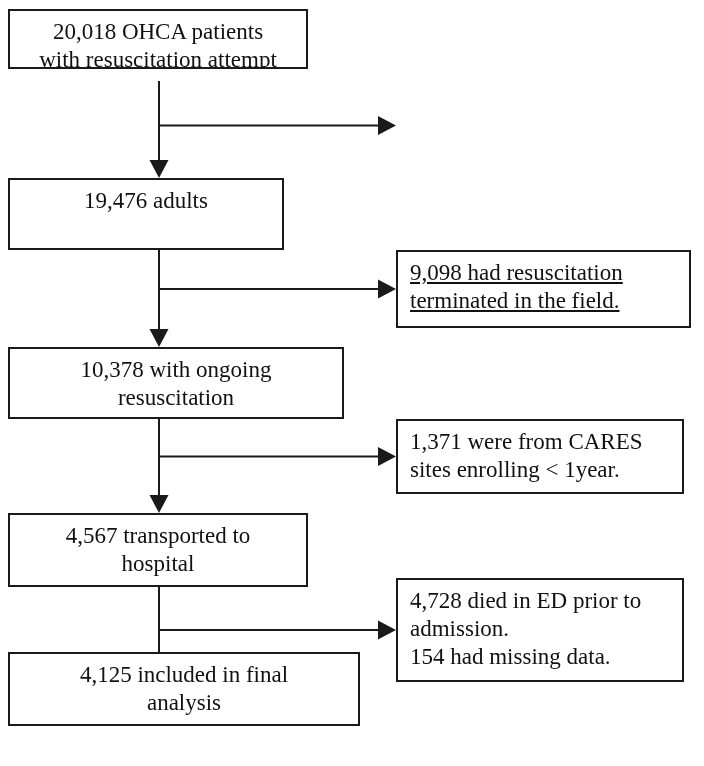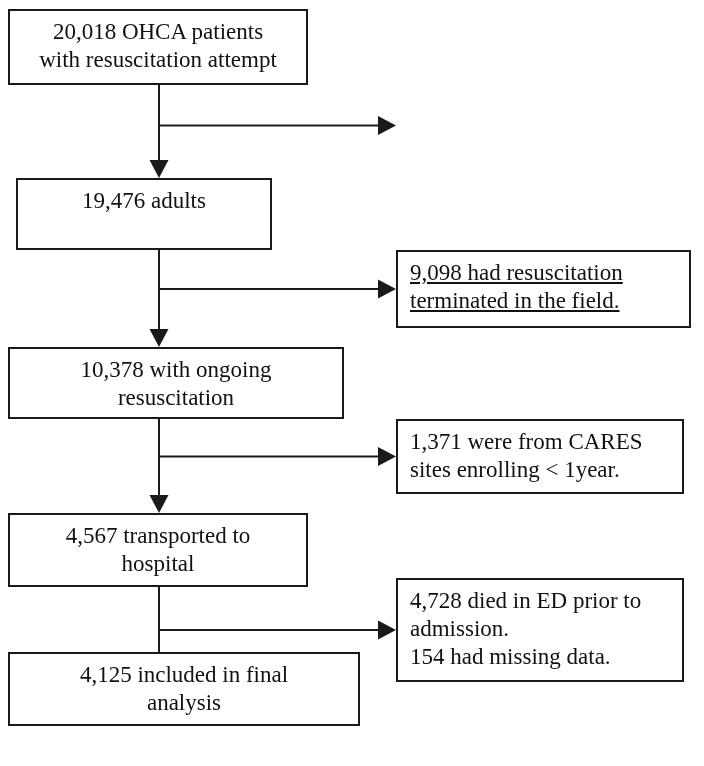--- a/index.html
+++ b/index.html
@@ -35,22 +35,22 @@
   }
   .box.main {
     text-align: center;
     padding: 7px 10px;
   }
   .box.exclusion {
     text-align: left;
     padding: 7px 10px 7px 12px;
   }
   
-  .mb0 { left: 8px;   top: 9px;   width: 300px; height: 76px;  }
-  .mb1 { left: 16px;   top: 178px; width: 256px; height: 72px;  }
+  .mb0 { left: 8px;   top: 9px;   width: 300px; height: 60px;  }
+  .mb1 { left: 8px;   top: 178px; width: 276px; height: 72px;  }
   .mb2 { left: 8px;   top: 347px; width: 336px; height: 72px;  }
   .mb3 { left: 8px;   top: 513px; width: 300px; height: 74px;  }
   .mb4 { left: 8px;   top: 652px; width: 352px; height: 74px;  }
   
   .eb0 { left: 396px; top: 89px;  width: 295px; height: 73px;  }
   .eb1 { left: 396px; top: 250px; width: 295px; height: 78px; text-decoration: underline;  }
   .eb2 { left: 396px; top: 419px; width: 288px; height: 75px;  }
   .eb3 { left: 396px; top: 578px; width: 288px; height: 104px; }
 </style>
 </head>

